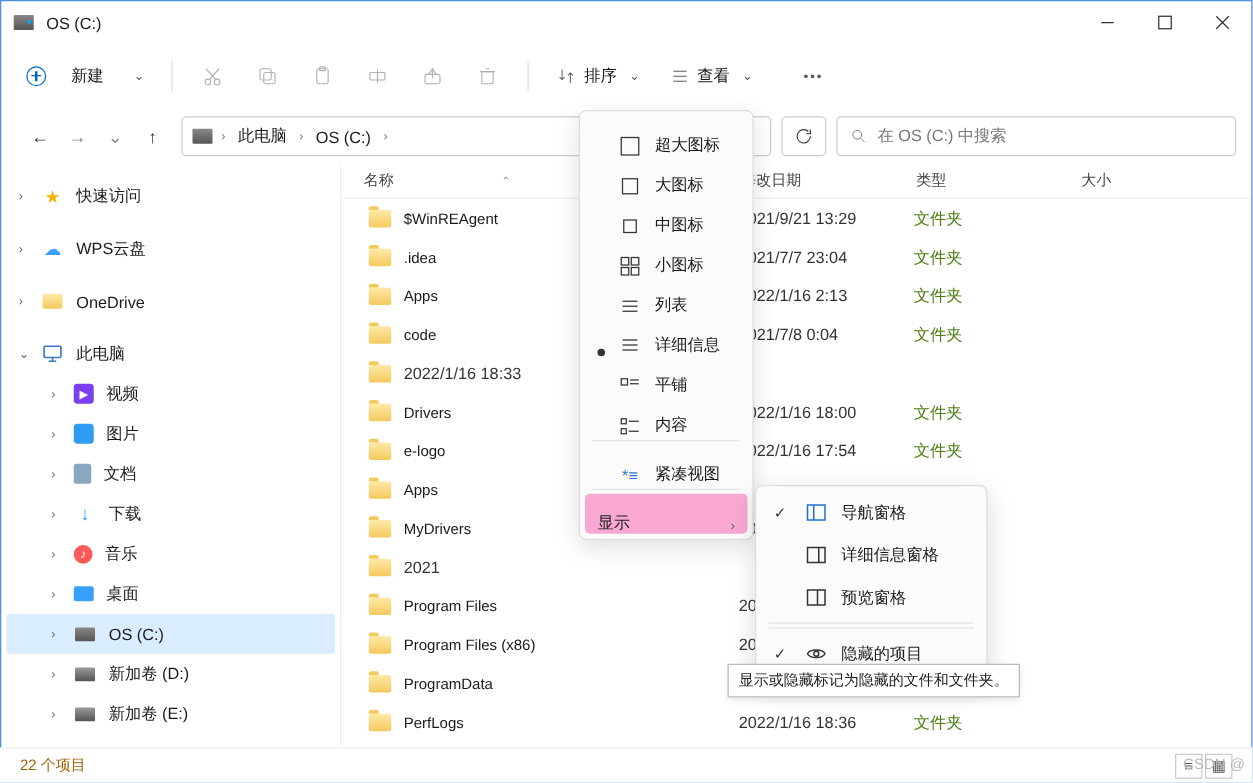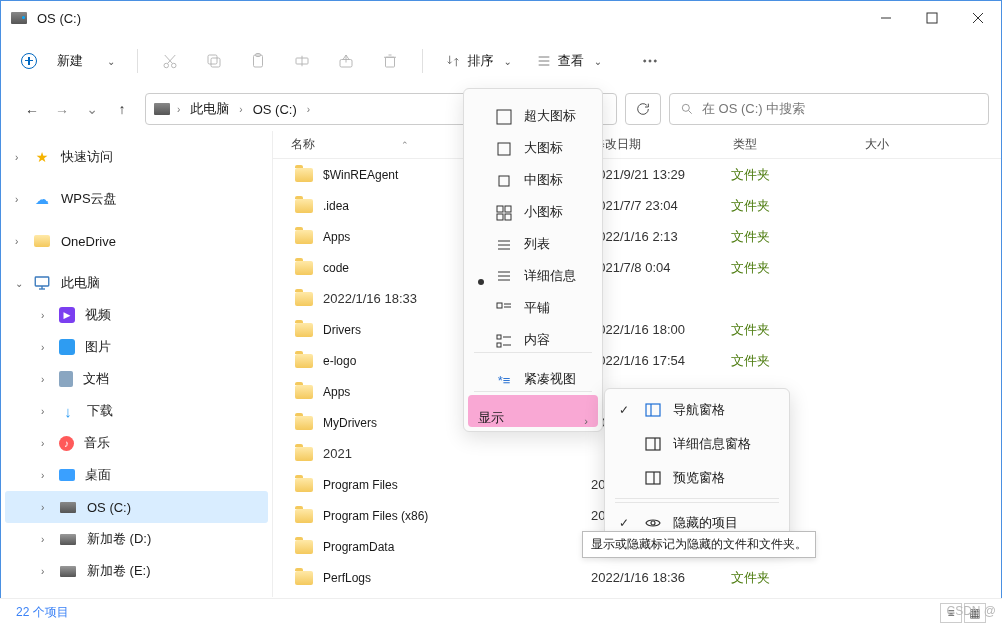--- a/index.html
+++ b/index.html
@@ -544,20 +544,20 @@
           <circle cx="8" cy="8" r="2"></circle>
         </svg>
       </span>
       <span>隐藏的项目</span>
     </div>
 </div>
 
 <div class="tooltip">显示或隐藏标记为隐藏的文件和文件夹。</div>
 
 <div class="statusbar">
-  <span style="color:#3b82f6;">22 个项目</span>
+  <span style="color:#a16207;">22 个项目</span>
   <div class="view-toggle">
     <span>≡</span>
     <span>▦</span>
   </div>
 </div>
 
 <div class="watermark">CSDN @</div>
 
 </body></html>

